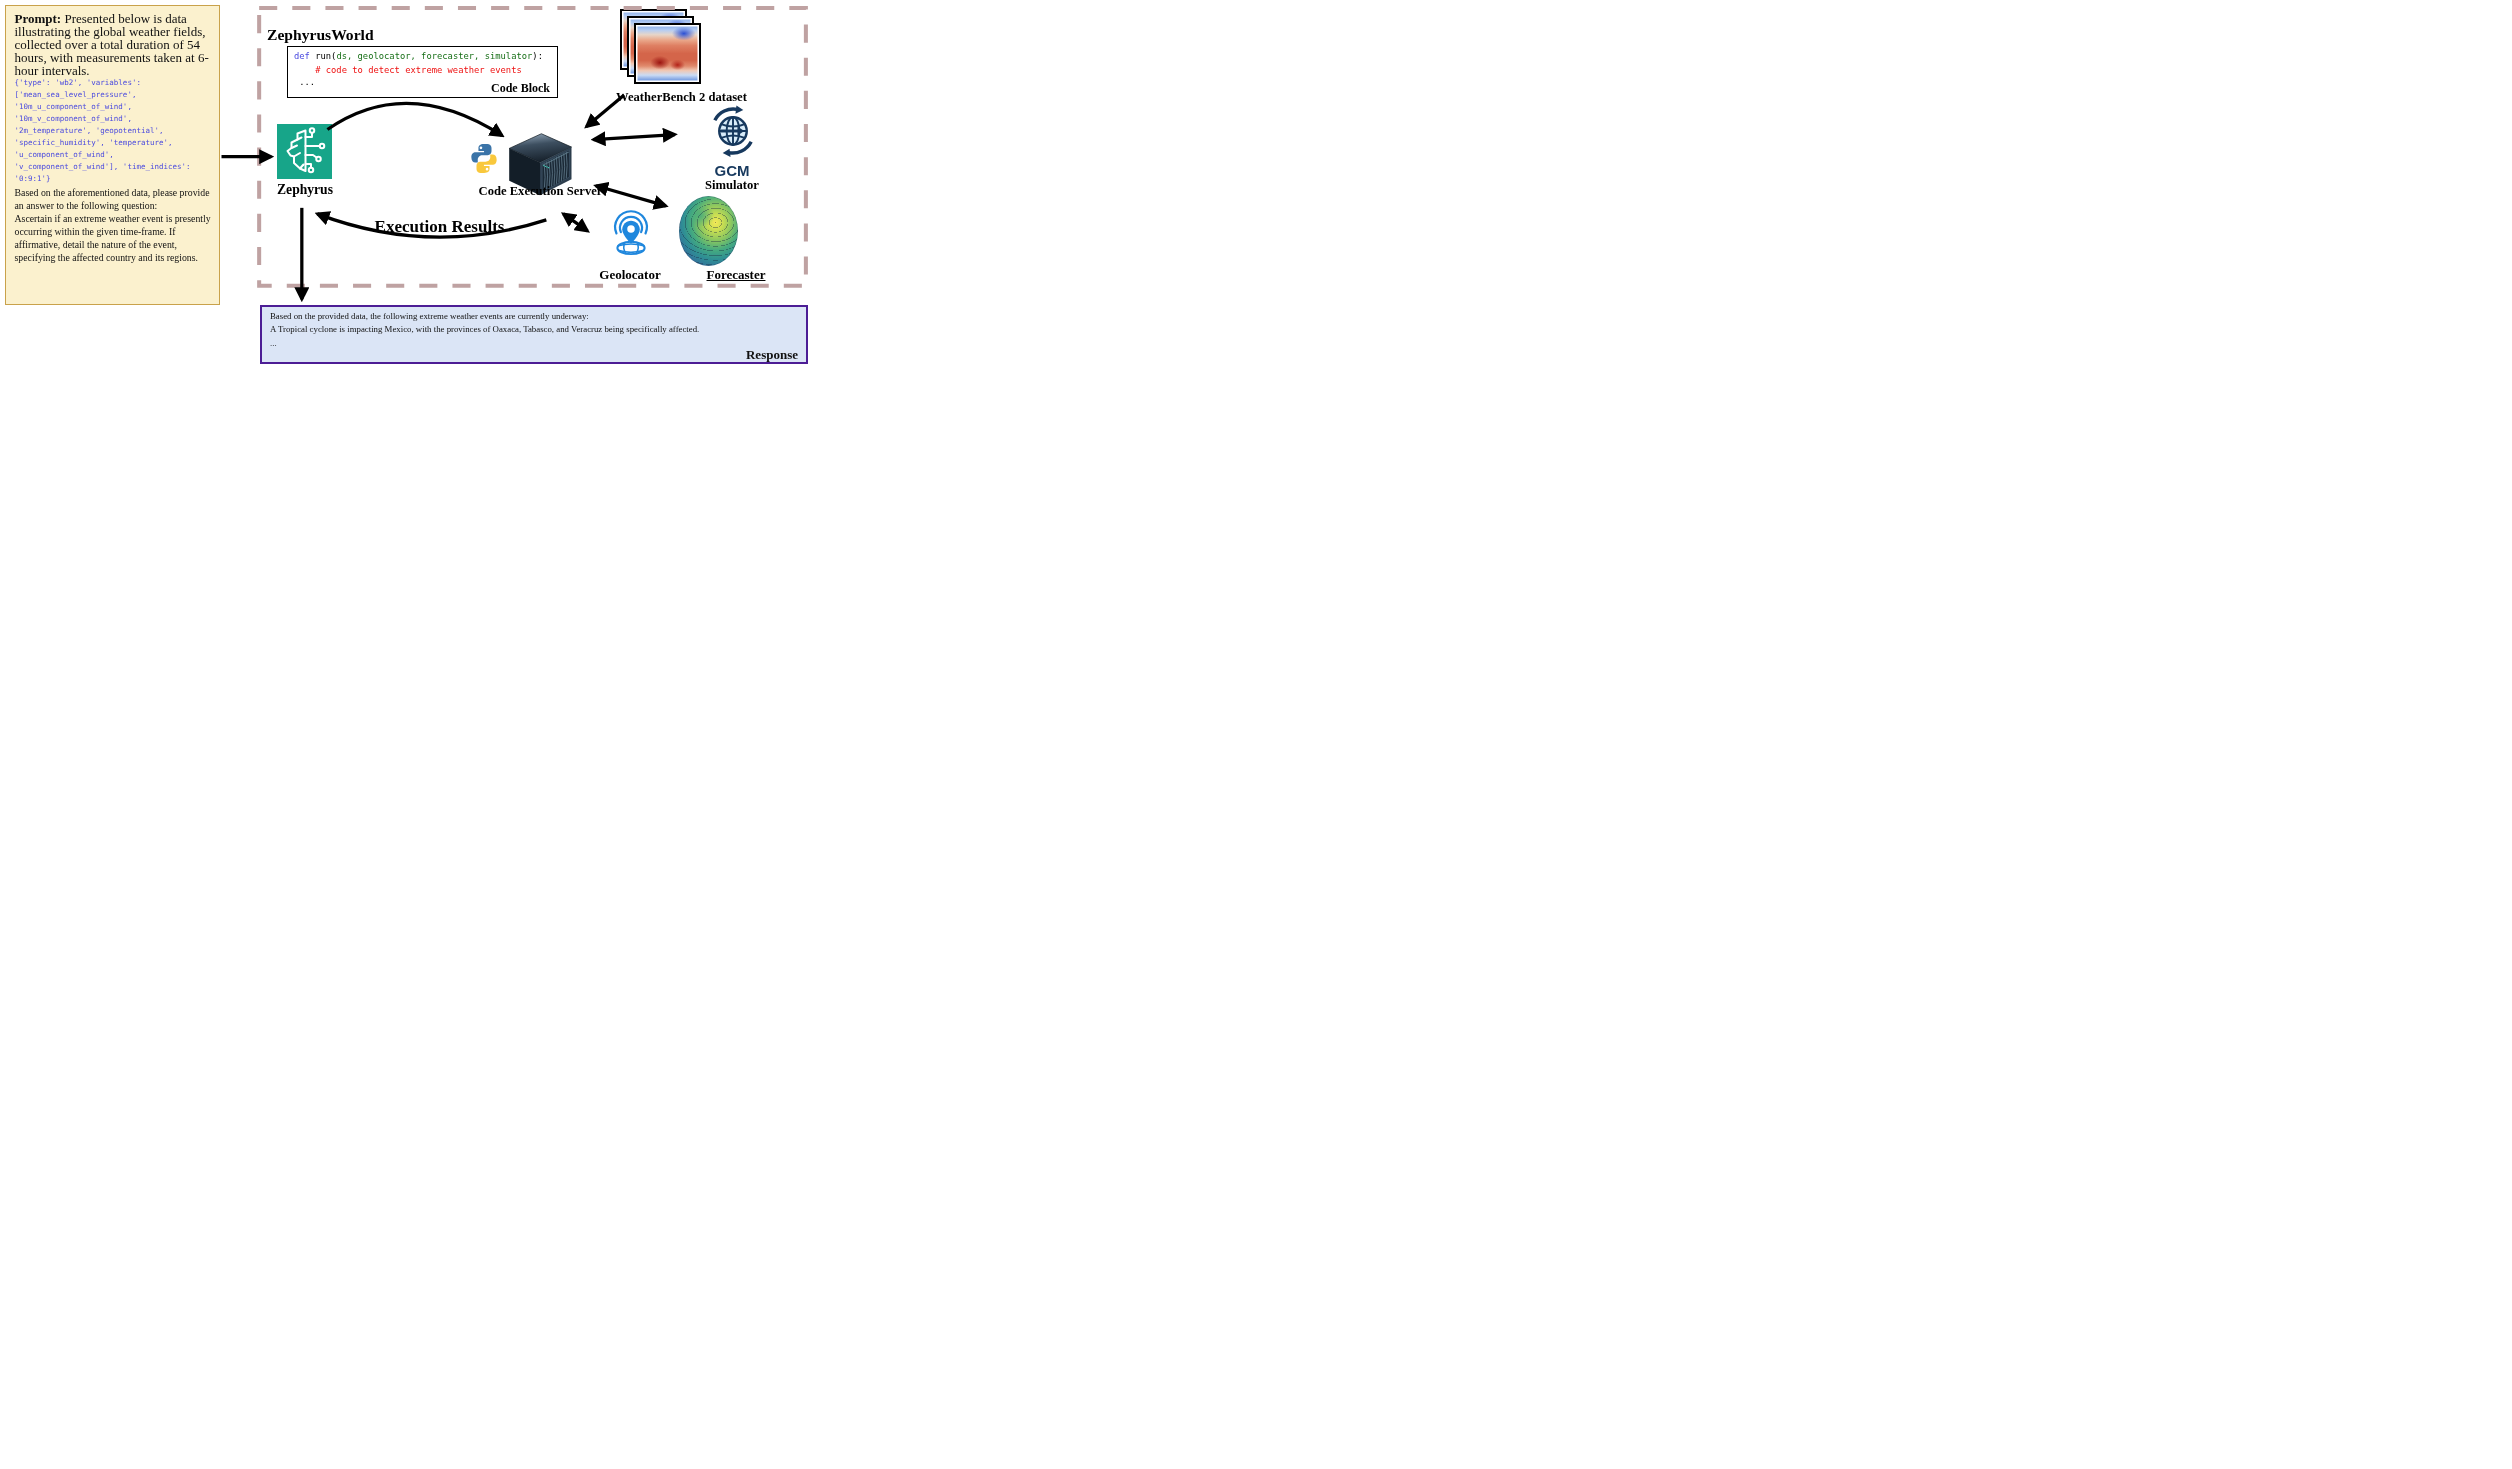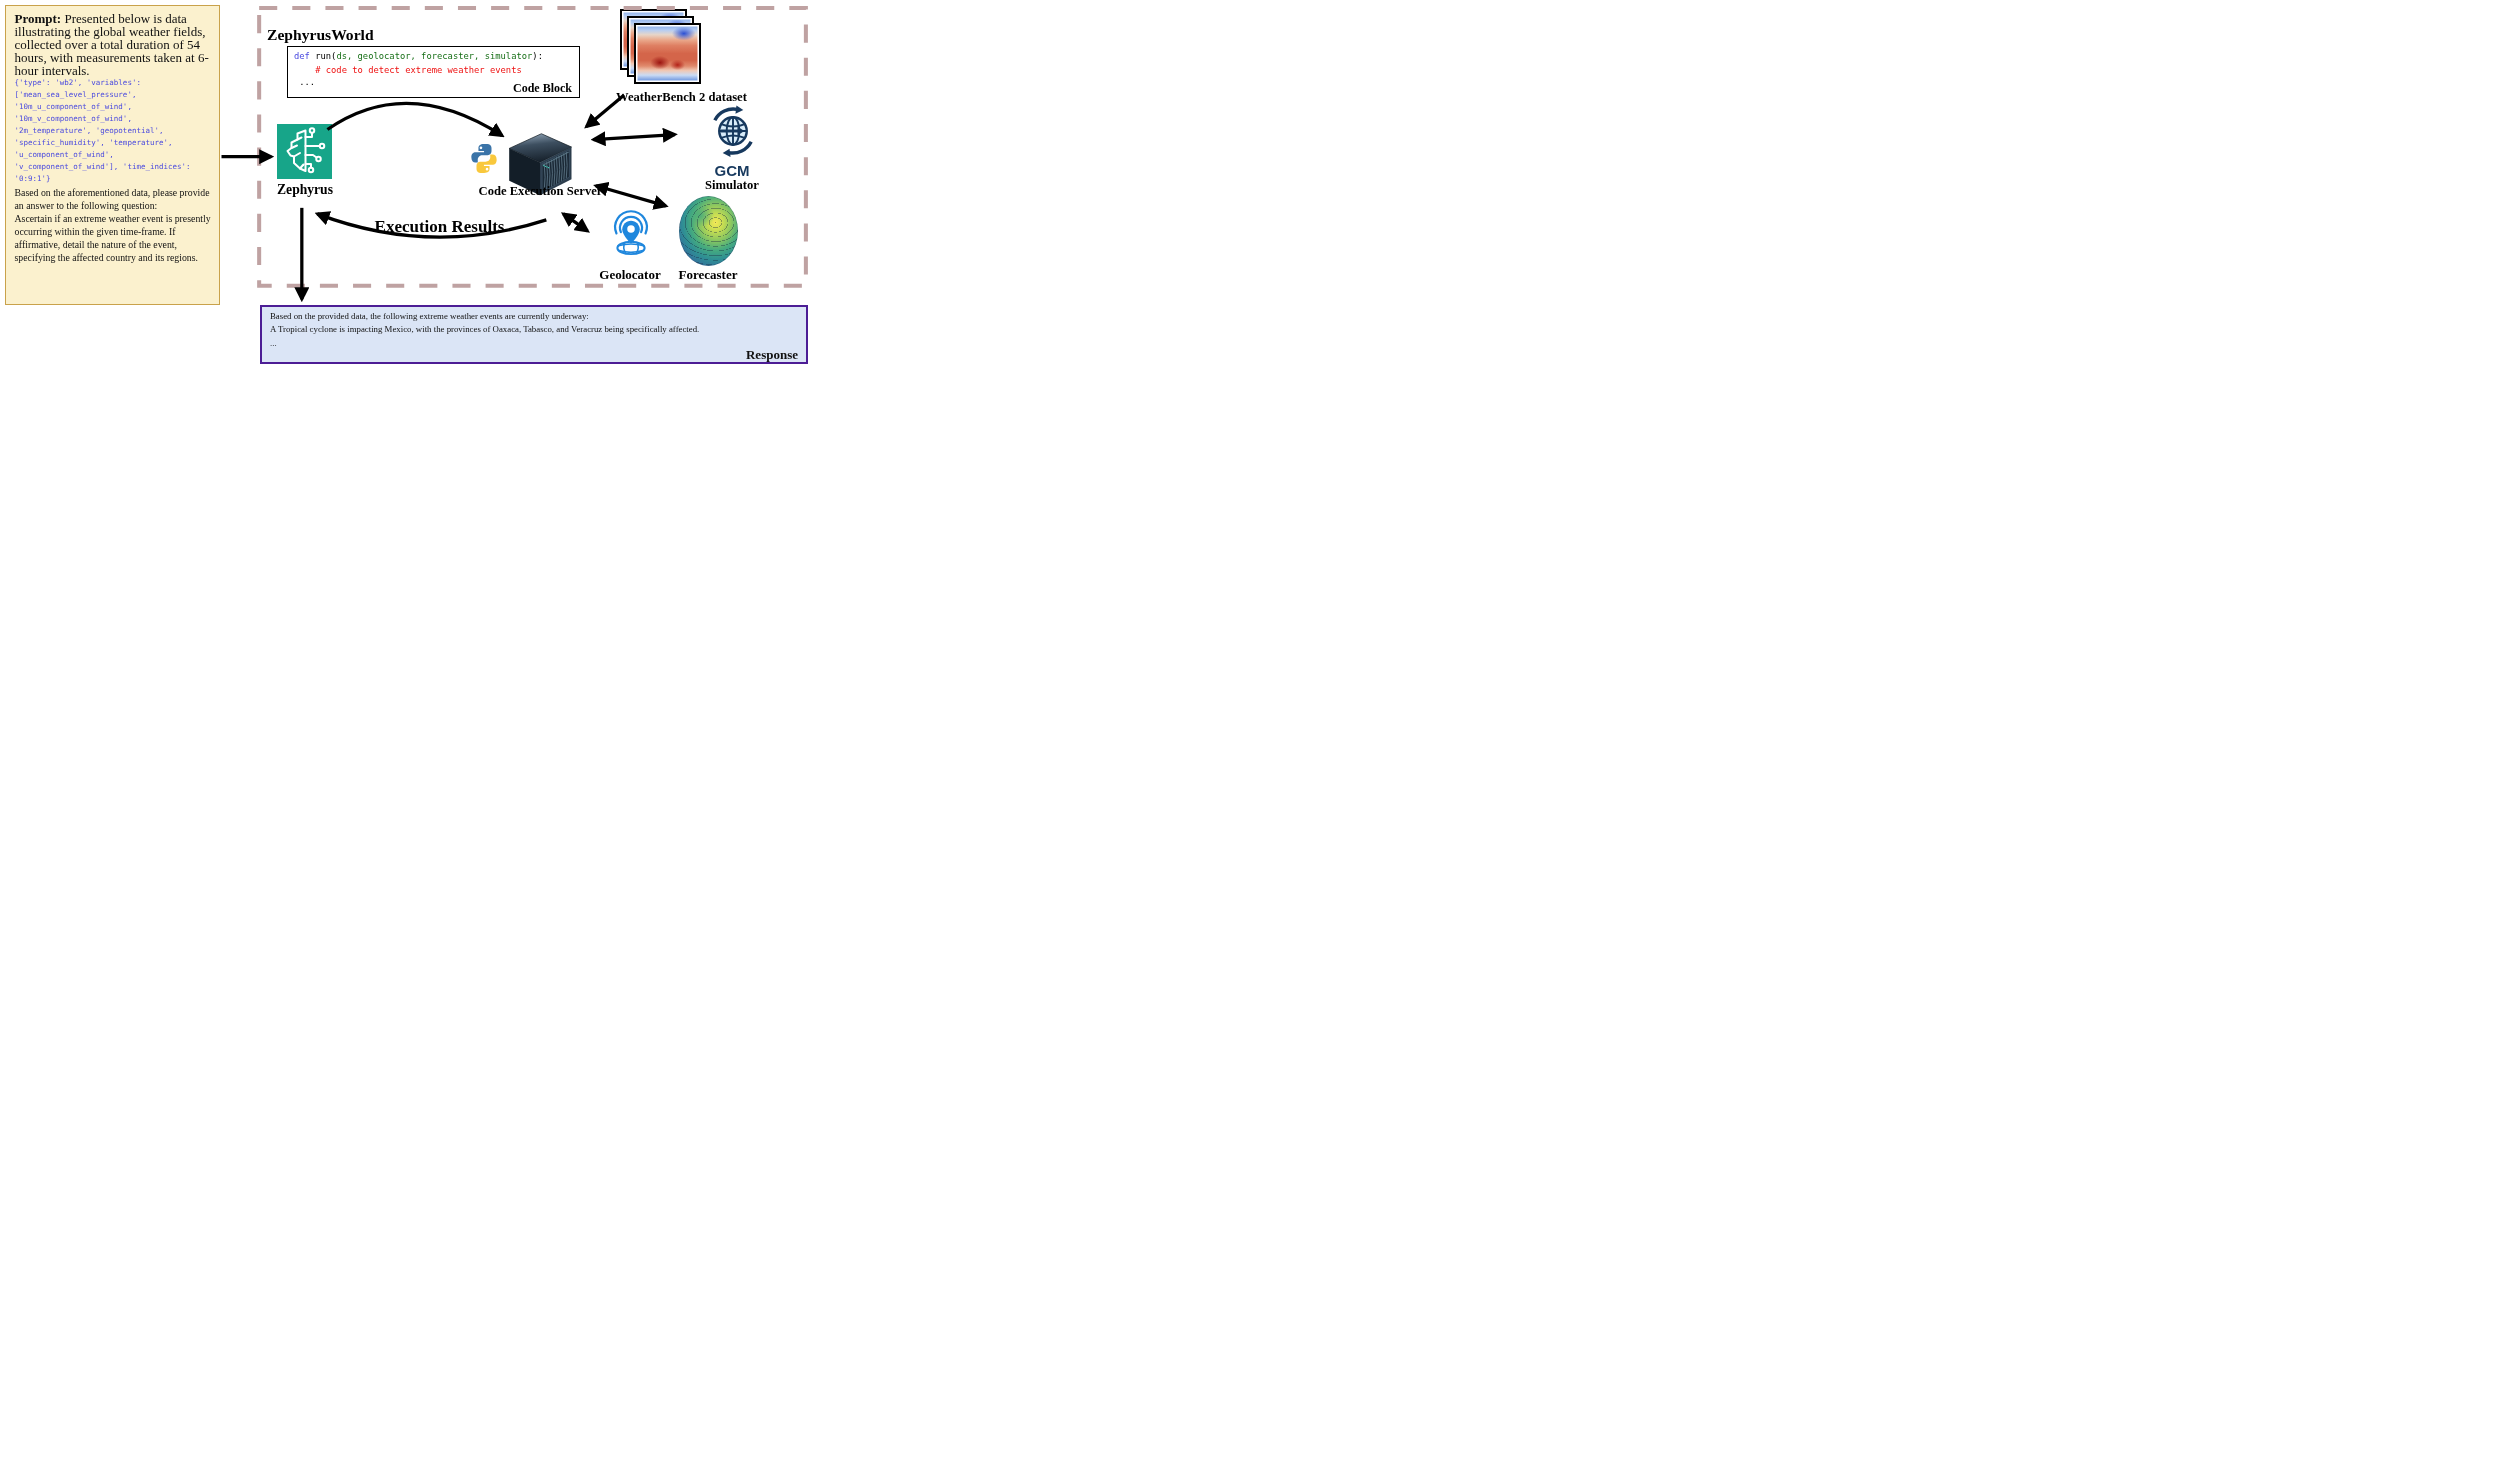--- a/index.html
+++ b/index.html
@@ -21,21 +21,21 @@
     font-family:"DejaVu Sans Mono", monospace;
     font-size:7.5px; line-height:12px; color:#4A4ADF;
     white-space:pre-wrap; margin:0.5px 0 1px 0;
   }
   .prompt-question { font-size:9.8px; line-height:13px; color:#111; white-space:pre-wrap; }
 
   
   .world-title { left:267px; top:10px; font-size:15.6px; font-weight:bold; color:#000;margin-top:16px; }
 
   .code-block {
-    left:287px; top:46px; width:293px; height:52px;
+    left:287px; top:46px; width:271px; height:52px;
     background:#fff; border:1.5px solid #000; box-sizing:border-box;
     font-family:"DejaVu Sans Mono", monospace; font-size:8.8px; line-height:13.6px;
     padding:3px 6px 1px 6px;
   }
   .code-comment-line { padding-left:4ch; }
   .code-dots-line { padding-left:1ch; line-height:11px; }
   .code-block-label {
     position:absolute; right:7px; bottom:1px;
     font-family:"Liberation Serif", serif; font-size:12px; font-weight:bold; color:#000;
   }
@@ -69,21 +69,21 @@
 
   .forecaster-icon {
     left:679px; top:196px; width:59px; height:70px; border-radius:50%;
     background:
       repeating-radial-gradient(ellipse 45px 35px at 62% 38%, rgba(23,43,66,0.40) 0 0.8px, rgba(0,0,0,0) 0.8px 6px),
       radial-gradient(ellipse 20px 16px at 36% 28%, rgba(70,170,125,.85), rgba(0,0,0,0) 72%),
       radial-gradient(ellipse 120% 115% at 62% 38%, #f5e957 0%, #cade52 10%, #8cc75f 22%, #46ab7e 34%,
         #2f8f94 46%, #336b9e 60%, #3b5096 72%, #4b3a86 84%, #552f74 94%, #542c6b 100%);
     box-shadow: inset 0 0 0 0.5px rgba(40,40,80,.45);
   }
-  .forecaster-label { left:668px; top:267px; width:80px; font-size:13px; }
+  .forecaster-label { left:696px; top:267px; width:80px; font-size:13px;text-decoration:underline; }
 
   .geolocator-icon { left:609px; top:203px; width:44px; height:60px; }
   .geolocator-label { left:590px; top:267px; width:80px; font-size:13px; }
 
   .exec-label { left:369px; top:217px; width:141px; font-size:17px; }
 
   
   .response-box {
     left:260px; top:305px; width:548px; height:59px;
     background:#DBE5F6; border:2px solid #4c1d95; box-sizing:border-box;

